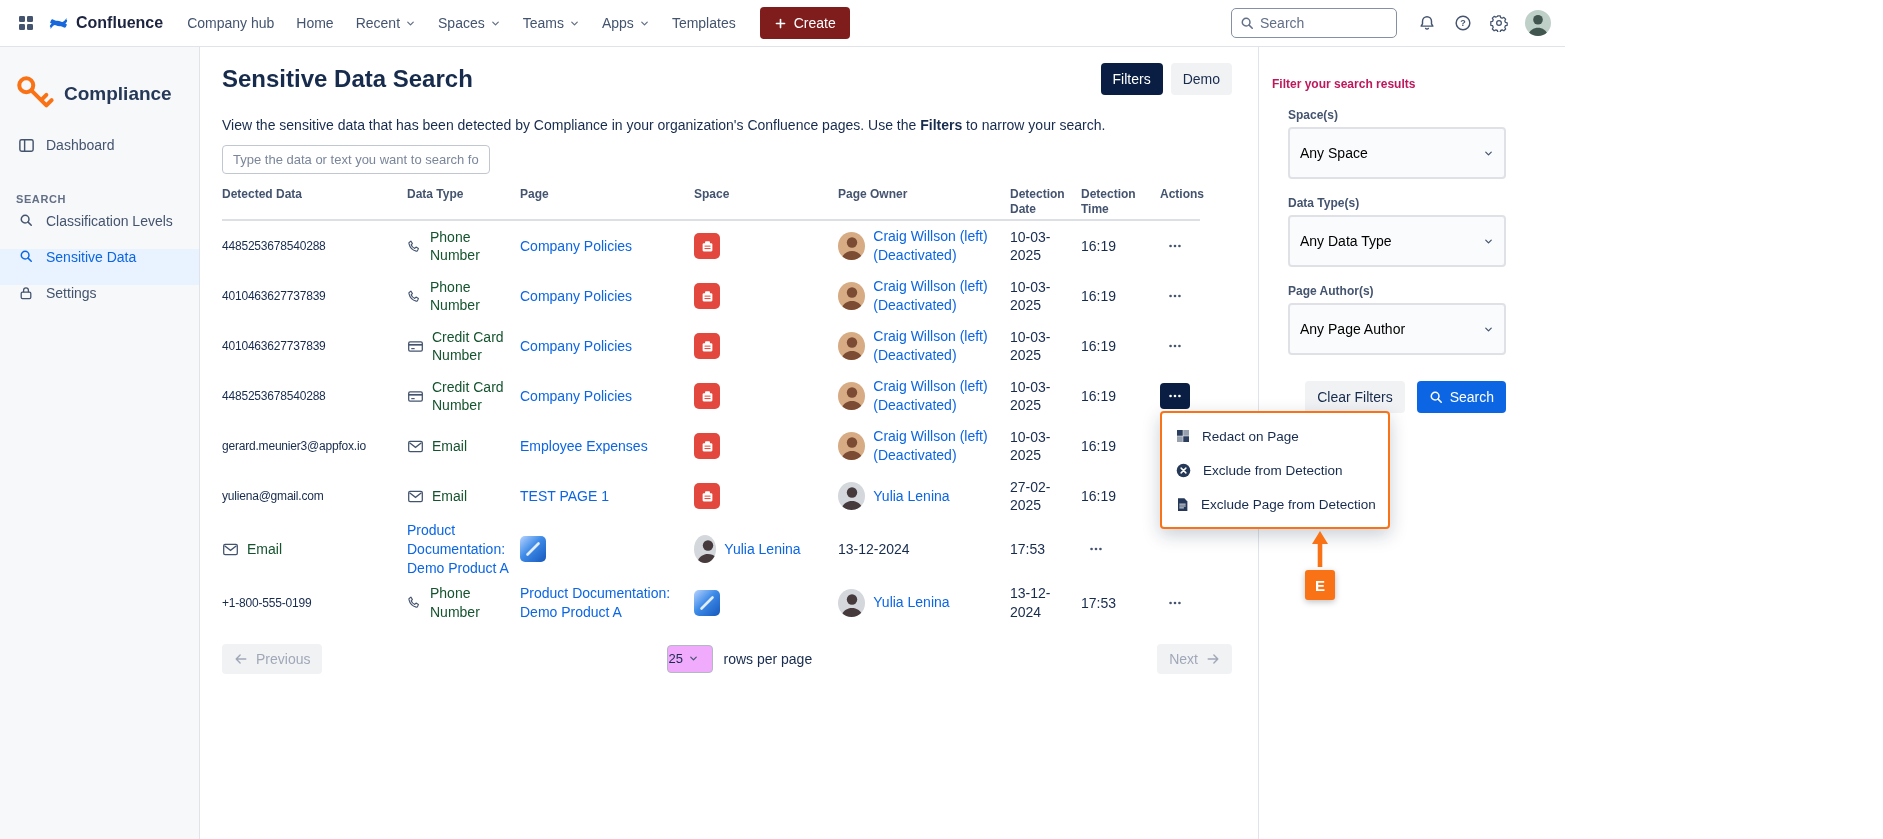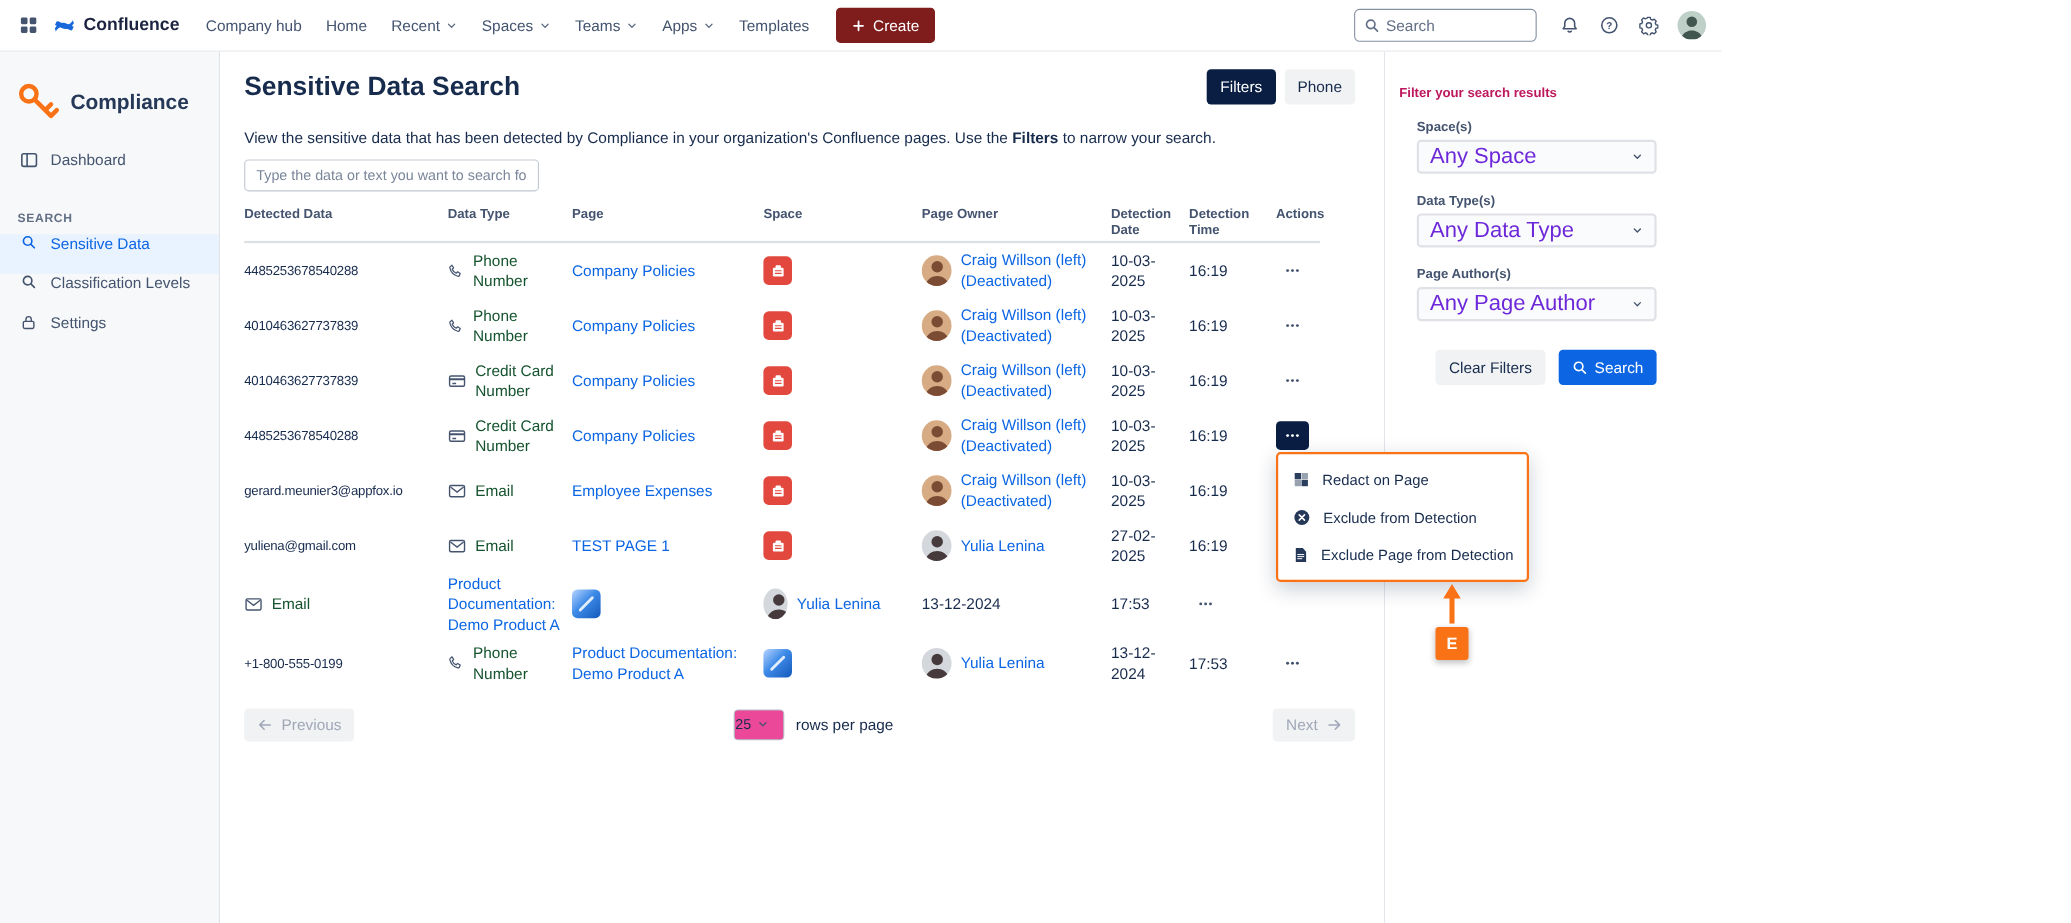--- a/index.html
+++ b/index.html
@@ -93,34 +93,34 @@
   .callout{position:absolute;top:calc(100% + 4px);left:142px;width:32px;display:flex;flex-direction:column;
            align-items:center}
   .callout-box{width:30px;height:30px;background:#F97316;border-radius:3px;color:#fff;font-weight:700;
                font-size:15px;display:flex;align-items:center;justify-content:center;margin-top:3px;
                box-shadow:0 2px 6px rgba(0,0,0,.25)}
 
   .pagination{width:1010px;margin-top:16px;display:flex;align-items:center}
   .pg-btn{height:30px;padding:0 12px;background:#F1F2F4;color:#A0A8B8;border:none;border-radius:4px;
           font-size:14px;display:inline-flex;align-items:center;gap:8px;font-family:"Liberation Sans",sans-serif;cursor:pointer}
   .pg-center{flex:1;display:flex;align-items:center;justify-content:center;gap:10px}
-  .page-size{height:28px;min-width:46px;border:1px solid #B3B9C4;background:#ec4899;border-radius:4px;
+  .page-size{height:28px;min-width:46px;border:1px solid #B3B9C4;background:#f0abfc;border-radius:4px;
              display:inline-flex;align-items:center;gap:5px;padding:0 0;font-size:13px;color:#172B4D;cursor:pointer}
   .page-size .icn{color:#44546F}
   .rpp{font-size:14px;color:#172B4D}
 
   
   .filter-panel{width:307px;flex:none;border-left:1px solid #E0E3E8;padding:30px 16px 0 13px;background:#fff}
   .fp-title{font-size:12px;font-weight:700;color:#be185d}
   .fp-desc{margin-top:12px;font-size:13px;line-height:1.5;color:#172B4D}
   .fp-inner{margin-left:16px;width:218px}
   .fp-label{margin-top:17px;font-size:12px;font-weight:700;color:#44546F}
-  .fp-select{margin-top:5px;height:31px;background:#FAFBFC;border:2px solid #DFE1E6;border-radius:4px;
-             display:flex;align-items:center;justify-content:space-between;padding:0 10px;font-size:20px;
-             color:#6d28d9;cursor:pointer}
+  .fp-select{margin-top:5px;height:52px;background:#FAFBFC;border:2px solid #DFE1E6;border-radius:4px;
+             display:flex;align-items:center;justify-content:space-between;padding:0 10px;font-size:14px;
+             color:#000000;cursor:pointer}
   .fp-select .icn{color:#44546F}
   .fp-actions{margin-top:26px;display:flex;justify-content:flex-end;gap:12px}
 </style>
 </head>
 <body>
 
 <div class="page">
 
   <header class="topnav">
     <div class="nav-left">
@@ -255,56 +255,56 @@
         <span class="icn">
             <svg viewBox="0 0 20 20" width="17" height="17">
               <rect x="2.2" y="3.2" width="15.6" height="13.6" rx="2" fill="none" stroke="currentColor" stroke-width="1.7"></rect>
               <line x1="7.8" y1="3.2" x2="7.8" y2="16.8" stroke="currentColor" stroke-width="1.7"></line>
             </svg>
           </span>
         <span>Dashboard</span>
       </div>
       <div class="side-section">SEARCH</div>
       <div>
+          <div class="side-item">
+            <span class="icn ">
+              <svg viewBox="0 0 16 16" width="14" height="14">
+                <circle cx="7" cy="7" r="4.4" fill="none" stroke="currentColor" stroke-width="1.7"></circle>
+                <line x1="10.4" y1="10.4" x2="14" y2="14" stroke="currentColor" stroke-width="1.7" stroke-linecap="round"></line>
+              </svg>
+            </span>
+            <span>Classification Levels</span>
+          </div>
           <div class="side-item selected">
             <span class="icn ">
               <svg viewBox="0 0 16 16" width="14" height="14">
                 <circle cx="7" cy="7" r="4.4" fill="none" stroke="currentColor" stroke-width="1.7"></circle>
                 <line x1="10.4" y1="10.4" x2="14" y2="14" stroke="currentColor" stroke-width="1.7" stroke-linecap="round"></line>
               </svg>
             </span>
             <span>Sensitive Data</span>
-          </div>
-          <div class="side-item">
-            <span class="icn ">
-              <svg viewBox="0 0 16 16" width="14" height="14">
-                <circle cx="7" cy="7" r="4.4" fill="none" stroke="currentColor" stroke-width="1.7"></circle>
-                <line x1="10.4" y1="10.4" x2="14" y2="14" stroke="currentColor" stroke-width="1.7" stroke-linecap="round"></line>
-              </svg>
-            </span>
-            <span>Classification Levels</span>
           </div>
           <div class="side-item">
             <span class="icn ">
               <svg viewBox="0 0 20 20" width="16" height="16">
                 <rect x="4" y="9" width="12" height="8" rx="1.6" fill="none" stroke="currentColor" stroke-width="1.6"></rect>
                 <path d="M7 9V6.5a3 3 0 0 1 6 0V9" fill="none" stroke="currentColor" stroke-width="1.6"></path>
               </svg>
             </span>
             <span>Settings</span>
           </div>
         </div>
     </aside>
 
     <main class="main">
       <div class="main-head">
         <h1 class="h1">Sensitive Data Search</h1>
         <div class="head-btns">
           <button class="btn btn-dark">Filters</button>
-          <button class="btn btn-subtle">Phone</button>
+          <button class="btn btn-subtle">Demo</button>
         </div>
       </div>
       <p class="desc"><span>View the sensitive data that has been detected by Compliance in your organization's Confluence pages. Use the </span><b>Filters</b><span> to narrow your search.</span></p>
       <input class="search-field" placeholder="Type the data or text you want to search for" style="">
 
       <div class="table">
         <div class="thead">
             <div class="th">Detected Data</div>
             <div class="th">Data Type</div>
             <div class="th">Page</div>

